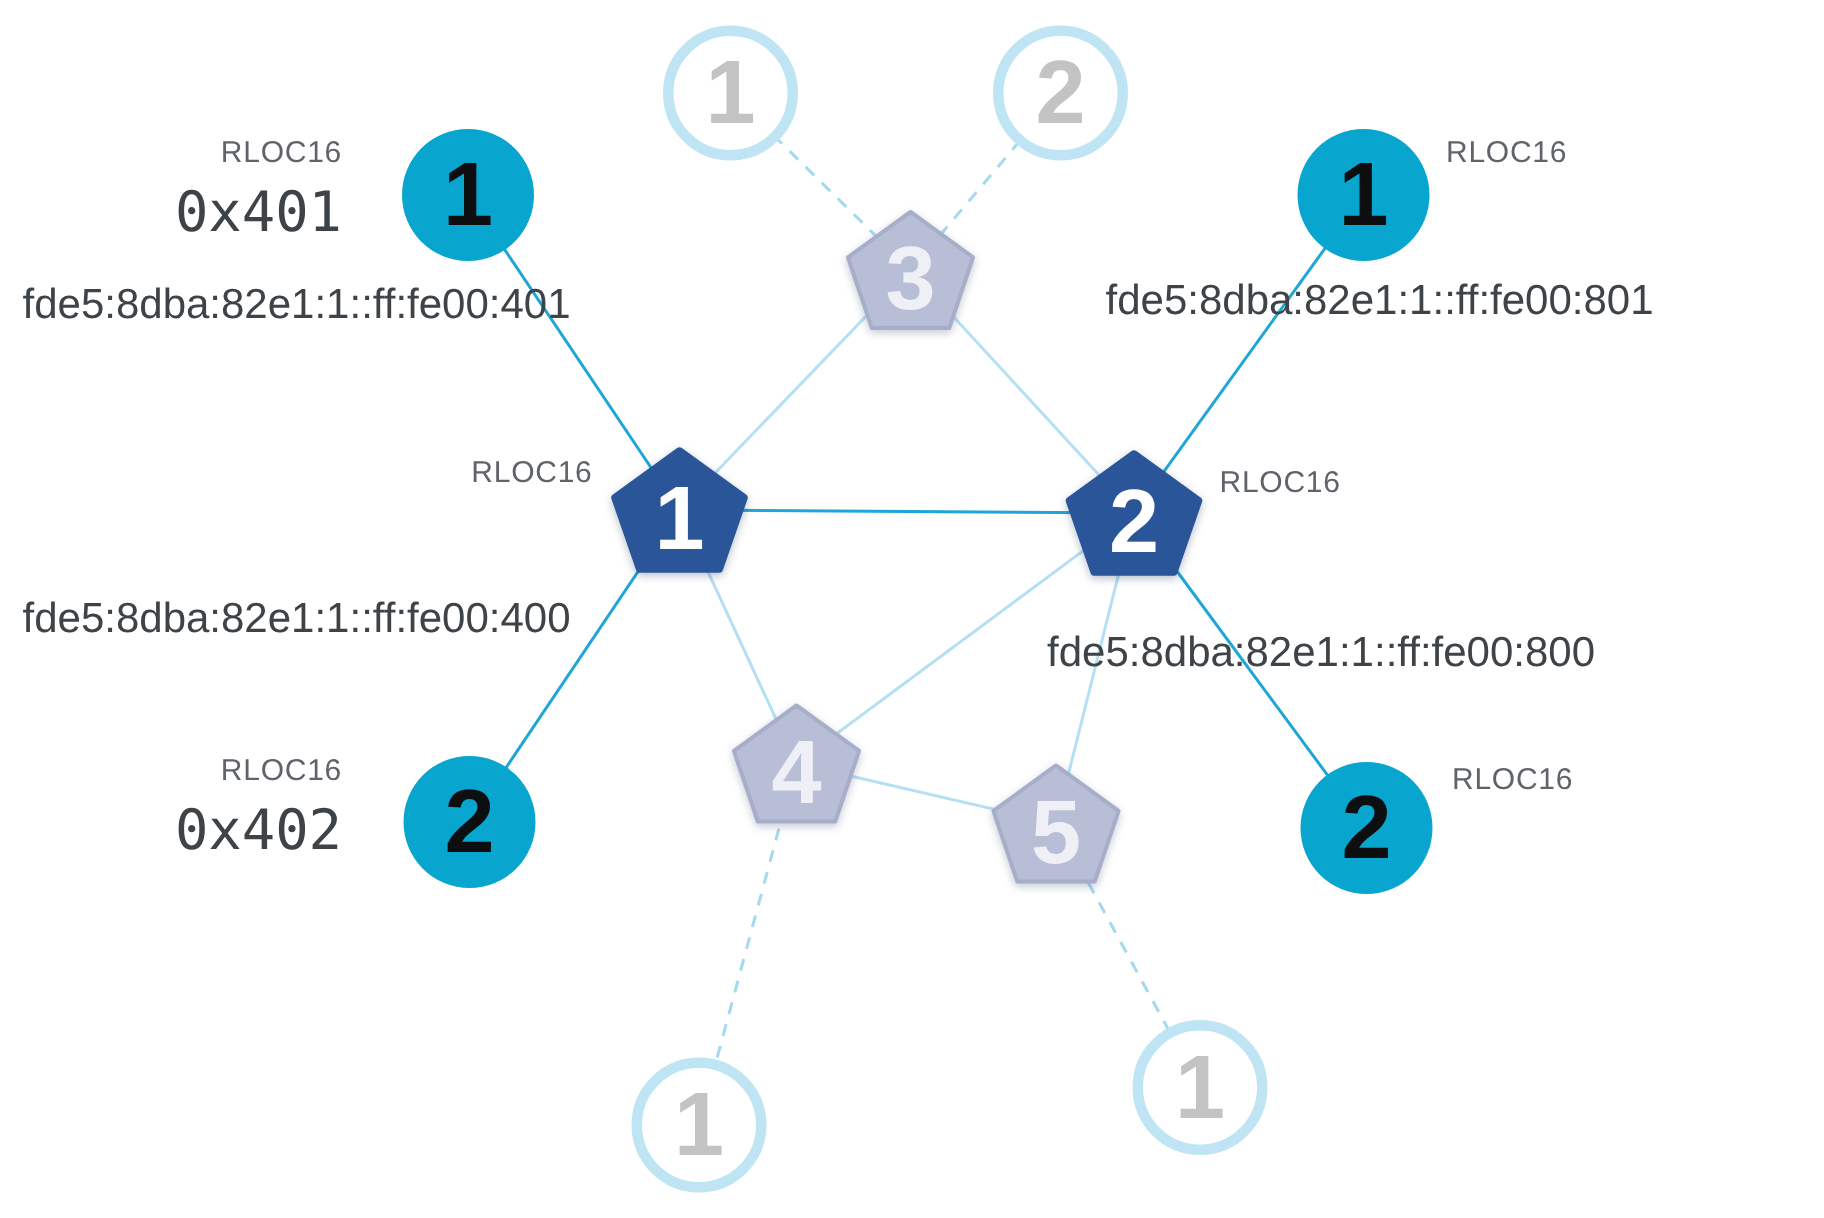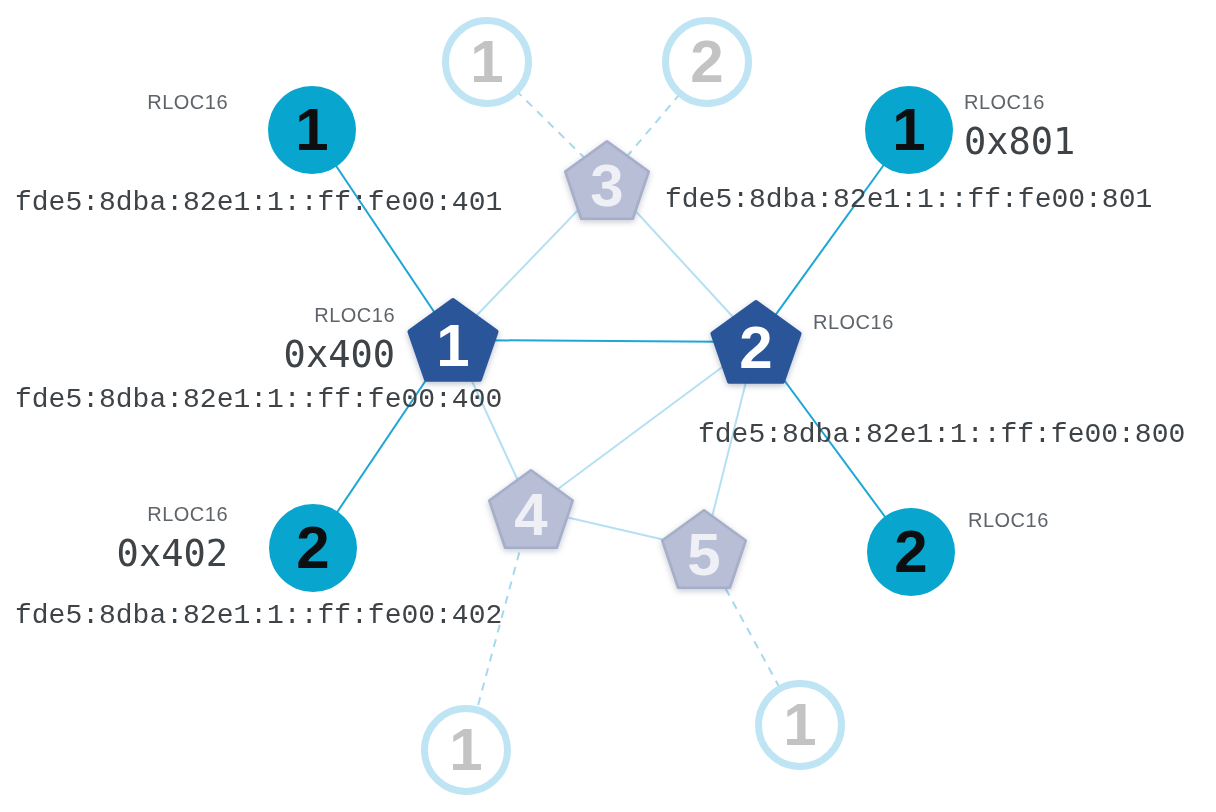--- a/index.html
+++ b/index.html
@@ -27,21 +27,21 @@
   .circle-active{border-radius:50%;background:var(--child-active,#08a5ce);}
   .circle-active .num{color:#0d0e10;}
   .circle-faded{border-radius:50%;background:#ffffff;border:7px solid var(--ring-inactive,#bfe5f4);box-sizing:border-box;}
   .circle-faded .num{color:var(--num-inactive,#c3c3c3);}
   
   .labels{position:absolute;white-space:nowrap;}
   .labels.ra{text-align:right;}
   .labels.la{text-align:left;}
   .rloc-caption{font-size:20px;line-height:24px;letter-spacing:.5px;color:var(--label-muted,#5f646a);}
   .rloc-value{font-family:"DejaVu Sans Mono",monospace;font-size:37px;line-height:44px;margin-top:6px;color:var(--label-value,#3e4347);}
-  .ipv6{position:absolute;white-space:nowrap;font-family:Liberation Mono, monospace;
+  .ipv6{position:absolute;white-space:nowrap;font-family:Liberation Sans, sans-serif;
         font-size:28px;line-height:32px;color:var(--label-value,#3e4347);}
 </style>
 </head>
 <body>
 
 <div class="stage">
 
   <svg class="links-layer" width="1216" height="812">
 
     <line class="lk weak" x1="453" y1="340" x2="607" y2="180"></line>
@@ -116,39 +116,37 @@
   </div>
   <div class="node circle-active" style="left:865px;top:86px;width:88px;height:88px">
     <span class="num">1</span>
   </div>
   <div class="node circle-active" style="left:867px;top:508px;width:88px;height:88px">
     <span class="num">2</span>
   </div>
 
   <div class="labels ra" style="right:988px;top:90px">
     <div class="rloc-caption">RLOC16</div>
+    <div class="rloc-value">0x401</div>
   </div>
   <div class="labels ra" style="right:821px;top:303px">
     <div class="rloc-caption">RLOC16</div>
-    <div class="rloc-value">0x400</div>
   </div>
   <div class="labels ra" style="right:988px;top:502px">
     <div class="rloc-caption">RLOC16</div>
     <div class="rloc-value">0x402</div>
   </div>
   <div class="labels la" style="left:964px;top:90px">
     <div class="rloc-caption">RLOC16</div>
-    <div class="rloc-value">0x801</div>
   </div>
   <div class="labels la" style="left:813px;top:310px">
     <div class="rloc-caption">RLOC16</div>
   </div>
   <div class="labels la" style="left:968px;top:508px">
     <div class="rloc-caption">RLOC16</div>
   </div>
 
   <div class="ipv6" style="left:15px;top:187px">fde5:8dba:82e1:1::ff:fe00:401</div>
-  <div class="ipv6" style="left:15px;top:384px">fde5:8dba:82e1:1::ff:fe00:400</div>
-  <div class="ipv6" style="left:15px;top:600px">fde5:8dba:82e1:1::ff:fe00:402</div>
-  <div class="ipv6" style="left:665px;top:184px">fde5:8dba:82e1:1::ff:fe00:801</div>
+  <div class="ipv6" style="left:15px;top:396px">fde5:8dba:82e1:1::ff:fe00:400</div>
+  <div class="ipv6" style="left:737px;top:184px">fde5:8dba:82e1:1::ff:fe00:801</div>
   <div class="ipv6" style="left:698px;top:419px">fde5:8dba:82e1:1::ff:fe00:800</div>
 
 </div>
 
 </body></html>

